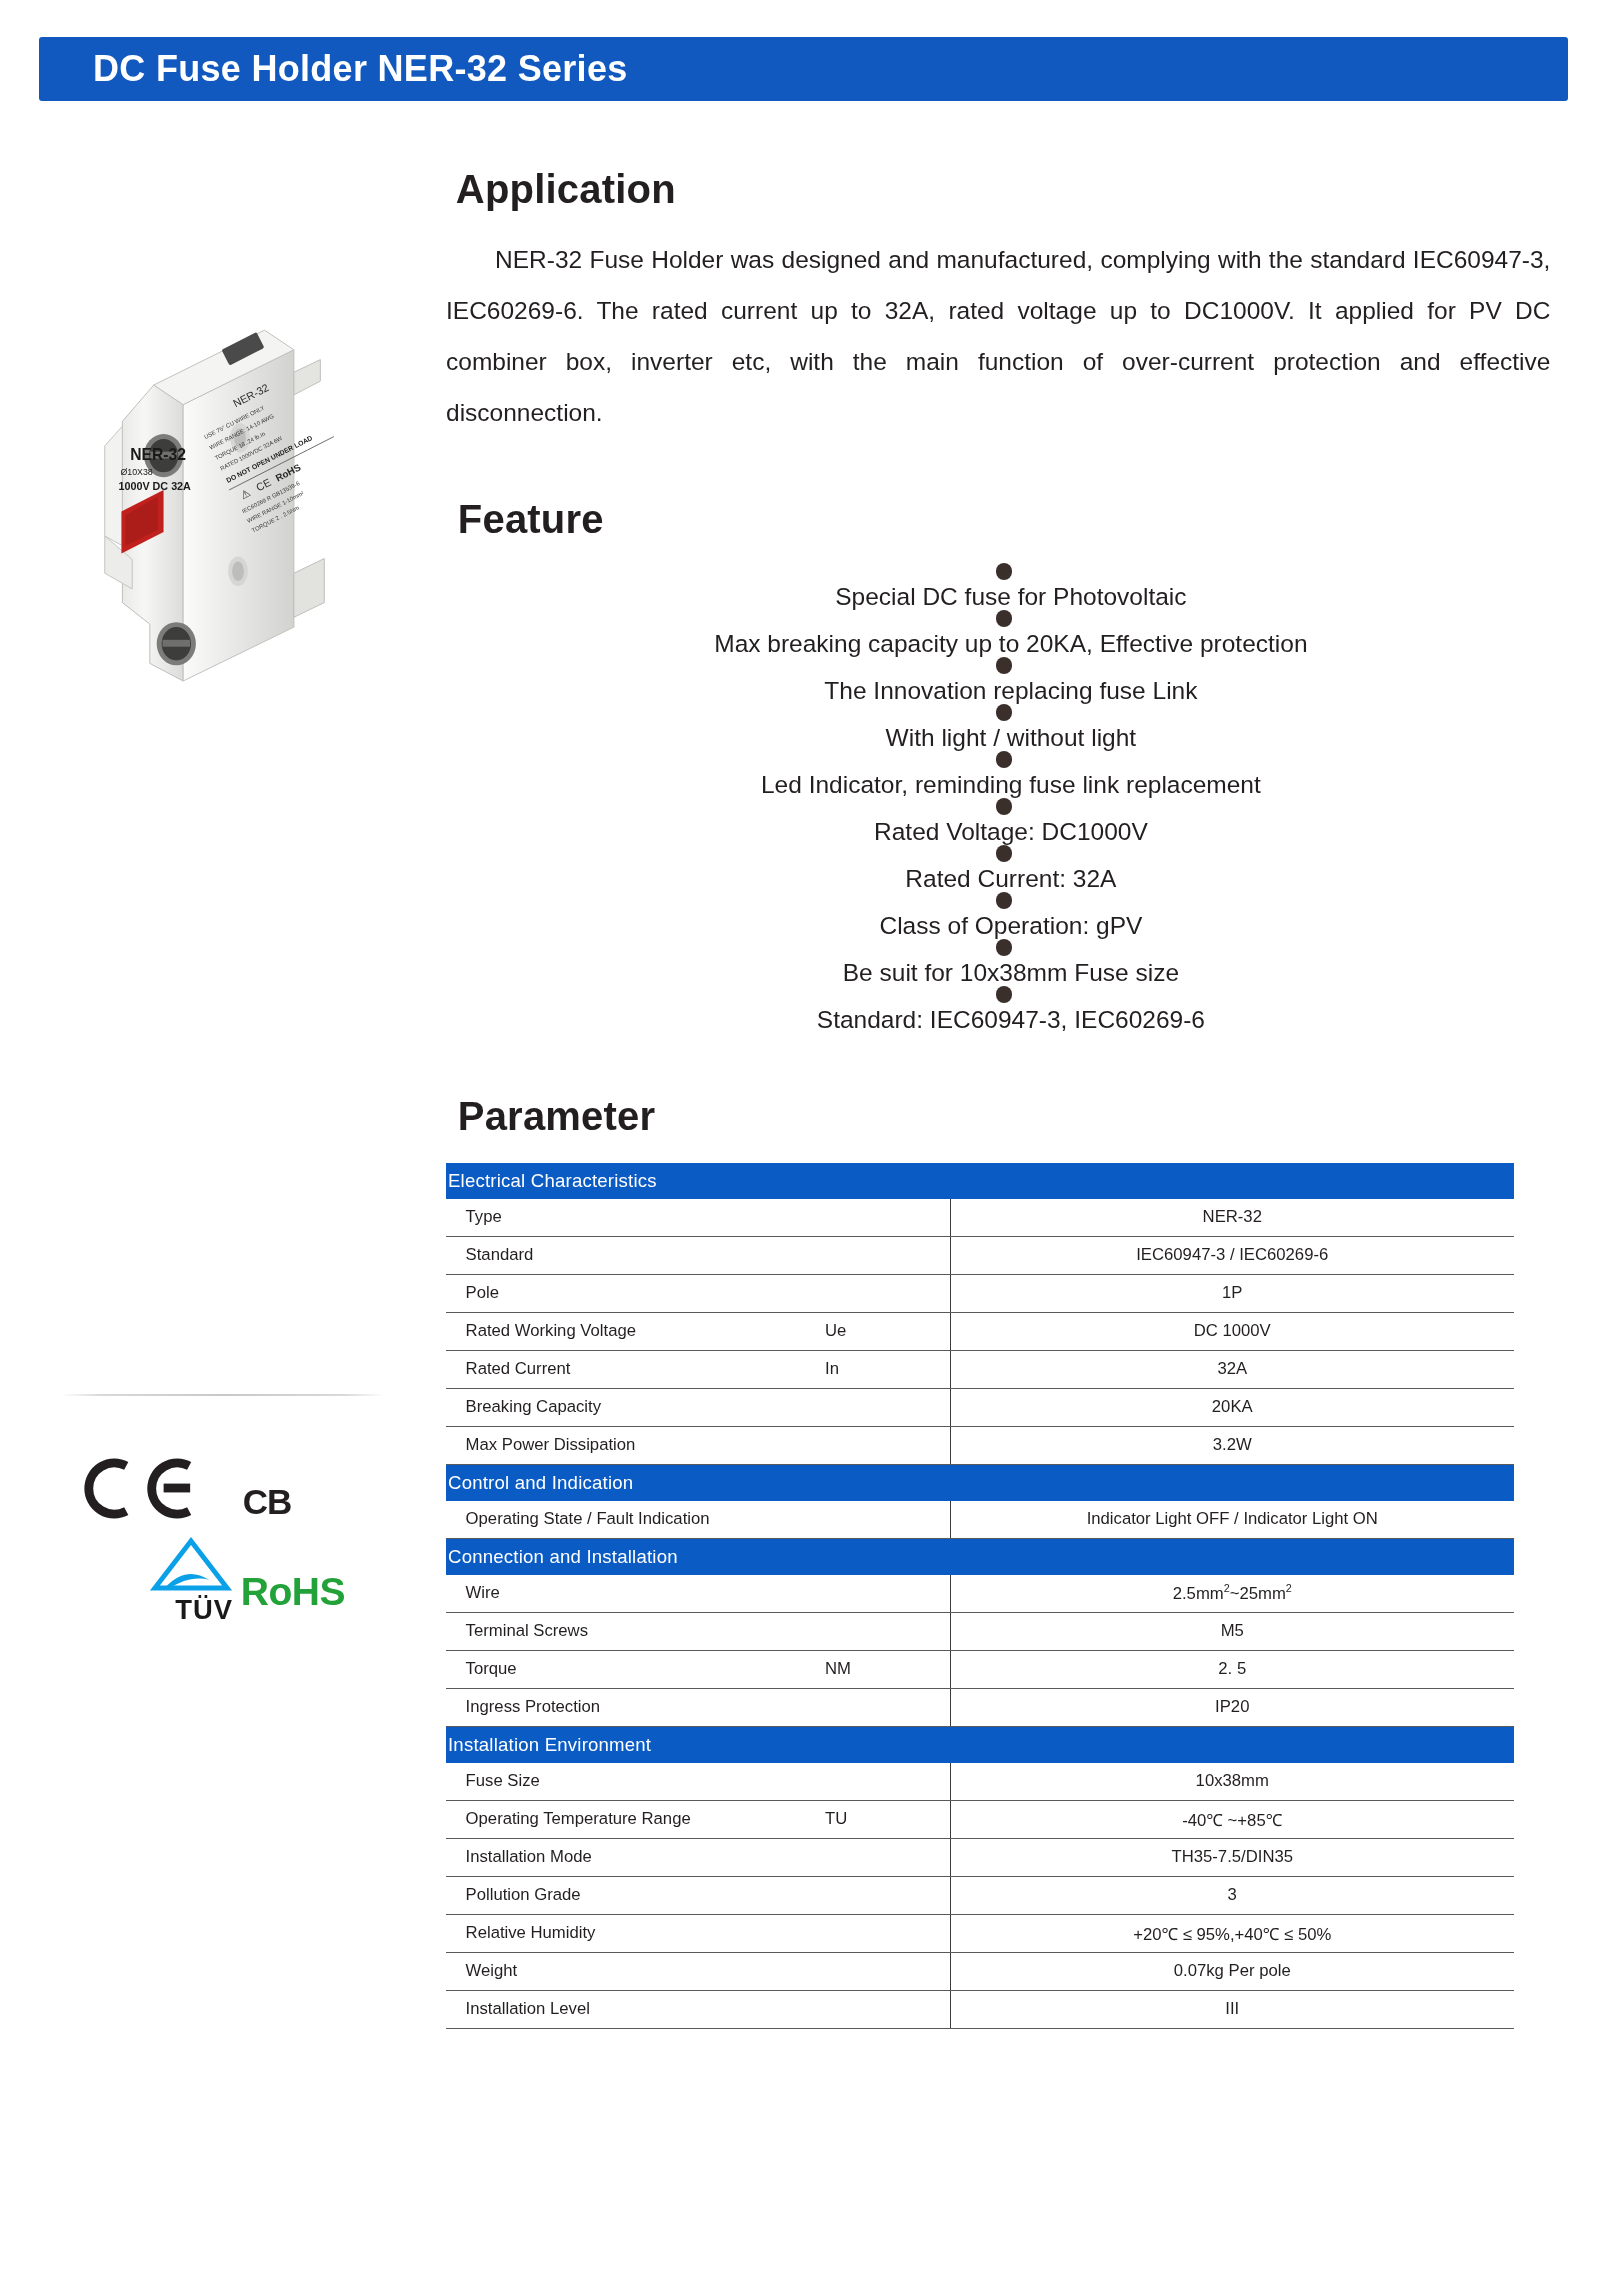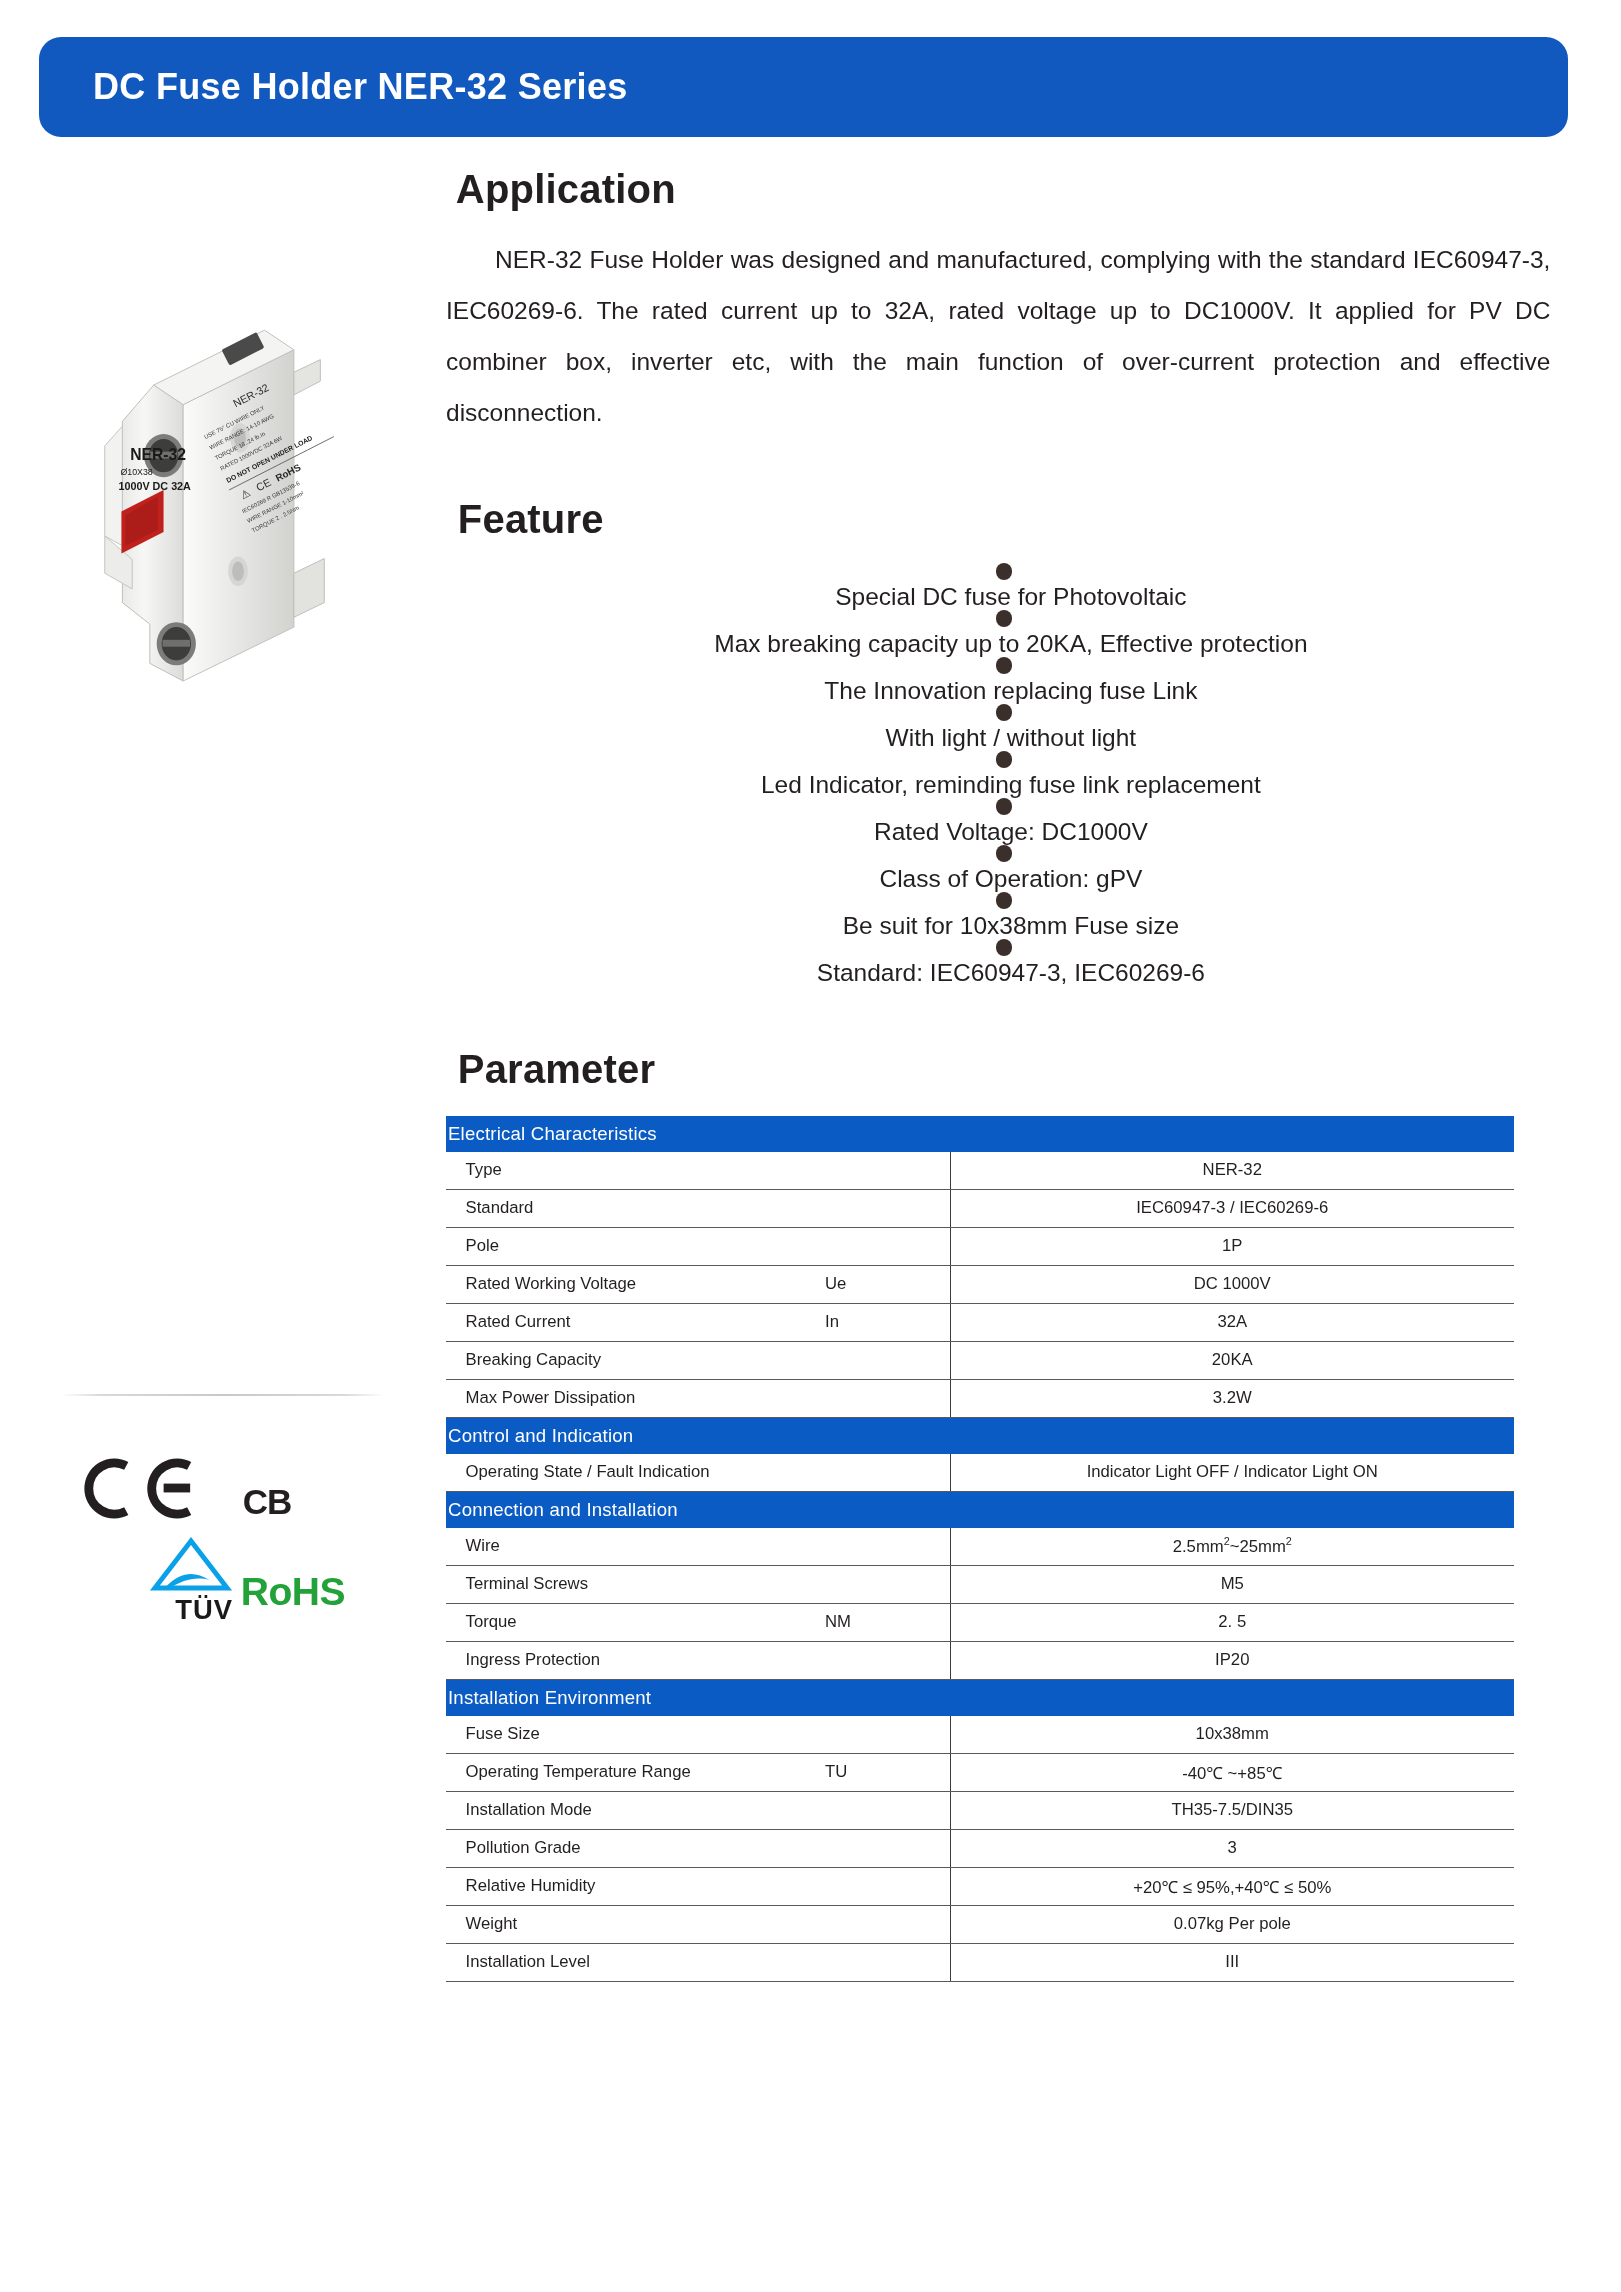--- a/index.html
+++ b/index.html
@@ -15,23 +15,23 @@
     color: #231f20;
     overflow: hidden;
   }
 
   
   .header-bar {
     position: absolute;
     left: 39px;
     top: 37px;
     width: 1529px;
-    height: 100px;
+    height: 64px;
     background: #1159bf;
-    border-radius: 22px;
+    border-radius: 3px;
     box-sizing: border-box;
   }
   .header-title {
     position: absolute;
     left: 54px;
     top: 50%;
     transform: translateY(-50%);
     color: #ffffff;
     font-size: 36px;
     font-weight: bold;
@@ -332,20 +332,24 @@
       <li>
         <span class="bullet"></span>
         <span>Led Indicator, reminding fuse link replacement</span>
       </li>
       <li>
         <span class="bullet"></span>
         <span>Rated Voltage: DC1000V</span>
       </li>
       <li>
         <span class="bullet"></span>
+        <span>Rated Current: 32A</span>
+      </li>
+      <li>
+        <span class="bullet"></span>
         <span>Class of Operation: gPV</span>
       </li>
       <li>
         <span class="bullet"></span>
         <span>Be suit for 10x38mm Fuse size</span>
       </li>
       <li>
         <span class="bullet"></span>
         <span>Standard: IEC60947-3, IEC60269-6</span>
       </li>

